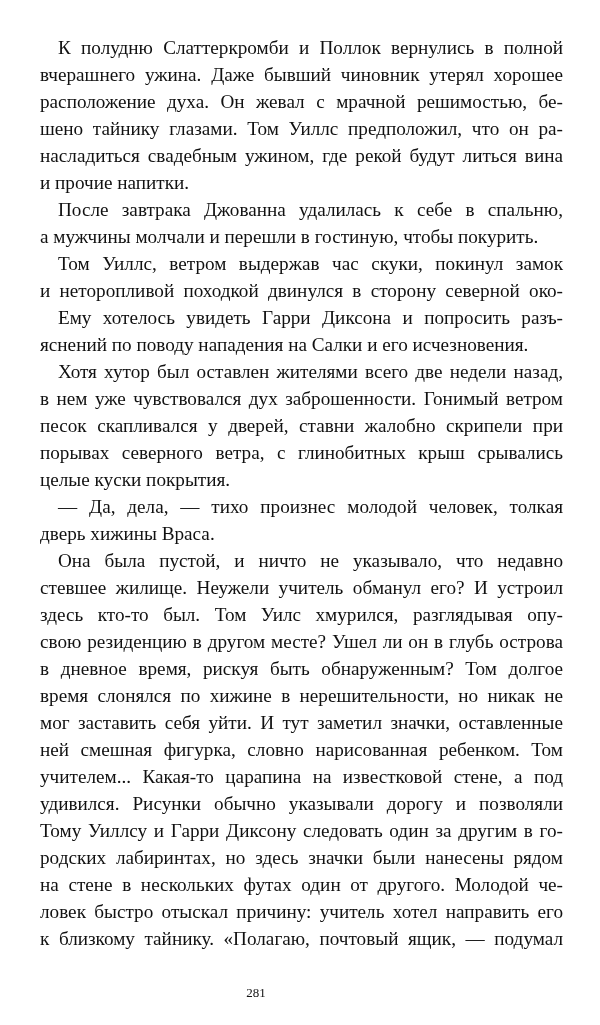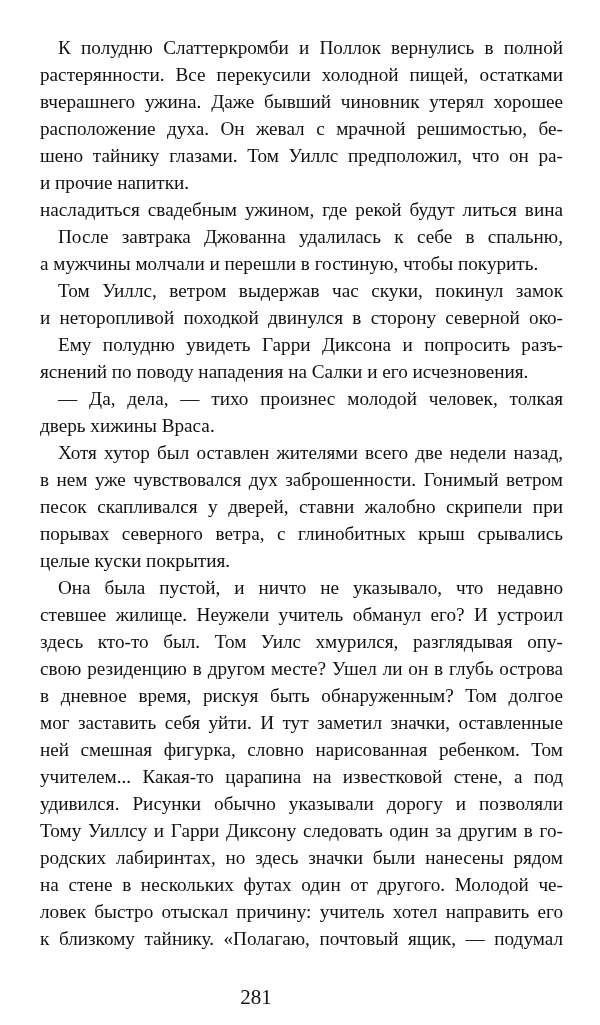--- a/index.html
+++ b/index.html
@@ -11,72 +11,72 @@
       text-align: justify;
     }
     .line {
       display: block; height: 27px; white-space: nowrap;
       text-align: justify; text-align-last: justify;
     }
     .line.last { text-align-last: left; }
     .line.indent { padding-left: 18px; }
     .pageno {
       position: absolute; left: 0; width: 512px; top: 985px; text-align: center;
-      font-family: "Liberation Serif", serif; font-size: 21px; color: #111111;
+      font-family: "Liberation Serif", serif; font-size: 13px; color: #111111;
     }
   </style>
 </head>
 <body>
 
 <div class="page">
 
   <div>
     <span class="line indent">К полудню Слаттеркромби и Поллок вернулись в полной</span>
-    <span class="line">растерянности. Все перекусили холодной пищей, остатками</span>
     <span class="line">вчерашнего ужина. Даже бывший чиновник утерял хорошее</span>
     <span class="line">расположение духа. Он жевал с мрачной решимостью, бе-</span>
     <span class="line">шено тайнику глазами. Том Уиллс предположил, что он ра-</span>
+    <span class="line">насладиться свадебным ужином, где рекой будут литься вина</span>
     <span class="line last">и прочие напитки.</span>
-    <span class="line">насладиться свадебным ужином, где рекой будут литься вина</span>
   </div>
 
   <div>
     <span class="line indent">После завтрака Джованна удалилась к себе в спальню,</span>
     <span class="line last">а мужчины молчали и перешли в гостиную, чтобы покурить.</span>
   </div>
 
   <div>
     <span class="line indent">Том Уиллс, ветром выдержав час скуки, покинул замок</span>
     <span class="line">и неторопливой походкой двинулся в сторону северной око-</span>
   </div>
 
   <div>
-    <span class="line indent">Ему полудню увидеть Гарри Диксона и попросить разъ-</span>
+    <span class="line indent">Ему хотелось увидеть Гарри Диксона и попросить разъ-</span>
     <span class="line last">яснений по поводу нападения на Салки и его исчезновения.</span>
-  </div>
-
-  <div>
-    <span class="line indent">— Да, дела, — тихо произнес молодой человек, толкая</span>
-    <span class="line last">дверь хижины Враса.</span>
   </div>
 
   <div>
     <span class="line indent">Хотя хутор был оставлен жителями всего две недели назад,</span>
     <span class="line">в нем уже чувствовался дух заброшенности. Гонимый ветром</span>
     <span class="line">песок скапливался у дверей, ставни жалобно скрипели при</span>
     <span class="line">порывах северного ветра, с глинобитных крыш срывались</span>
     <span class="line last">целые куски покрытия.</span>
   </div>
 
   <div>
+    <span class="line indent">— Да, дела, — тихо произнес молодой человек, толкая</span>
+    <span class="line last">дверь хижины Враса.</span>
+  </div>
+
+  <div>
     <span class="line indent">Она была пустой, и ничто не указывало, что недавно</span>
     <span class="line">стевшее жилище. Неужели учитель обманул его? И устроил</span>
     <span class="line">здесь кто-то был. Том Уилс хмурился, разглядывая опу-</span>
     <span class="line">свою резиденцию в другом месте? Ушел ли он в глубь острова</span>
     <span class="line">в дневное время, рискуя быть обнаруженным? Том долгое</span>
+    <span class="line">время слонялся по хижине в нерешительности, но никак не</span>
     <span class="line">мог заставить себя уйти. И тут заметил значки, оставленные</span>
     <span class="line">ней смешная фигурка, словно нарисованная ребенком. Том</span>
     <span class="line">учителем... Какая-то царапина на известковой стене, а под</span>
     <span class="line">удивился. Рисунки обычно указывали дорогу и позволяли</span>
     <span class="line">Тому Уиллсу и Гарри Диксону следовать один за другим в го-</span>
     <span class="line">родских лабиринтах, но здесь значки были нанесены рядом</span>
     <span class="line">на стене в нескольких футах один от другого. Молодой че-</span>
     <span class="line">ловек быстро отыскал причину: учитель хотел направить его</span>
     <span class="line">к близкому тайнику. «Полагаю, почтовый ящик, — подумал</span>
 

